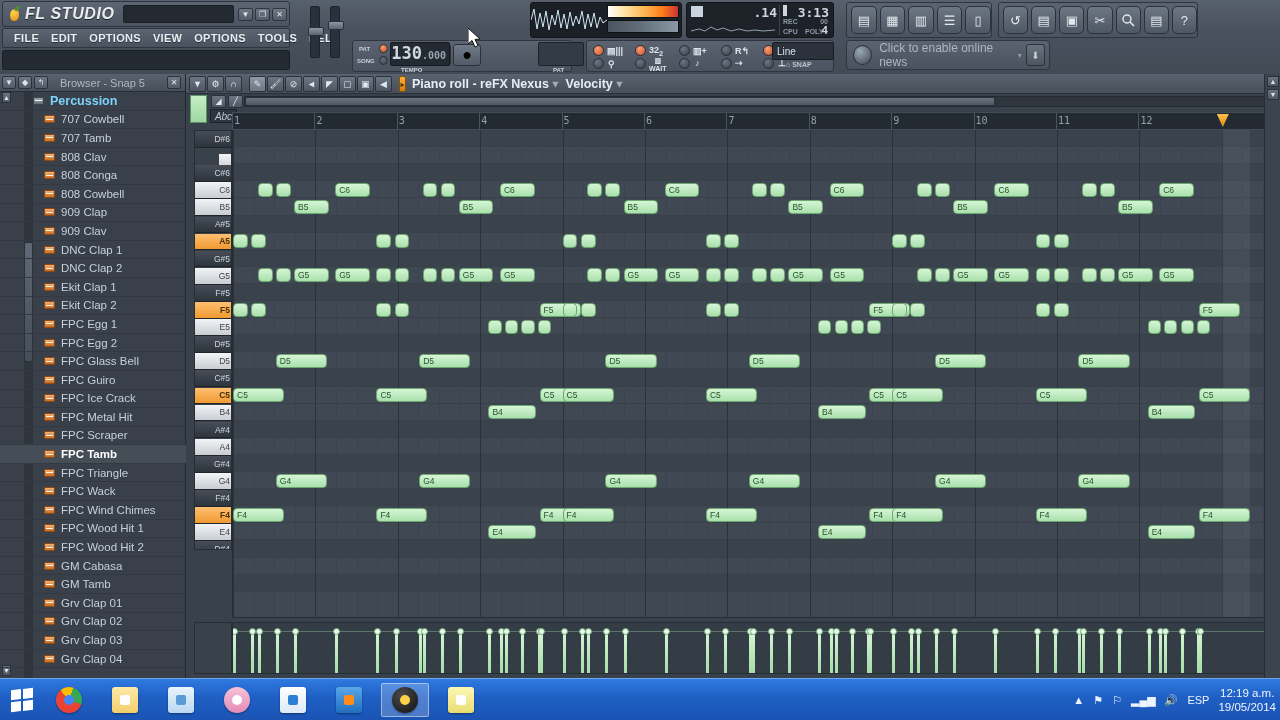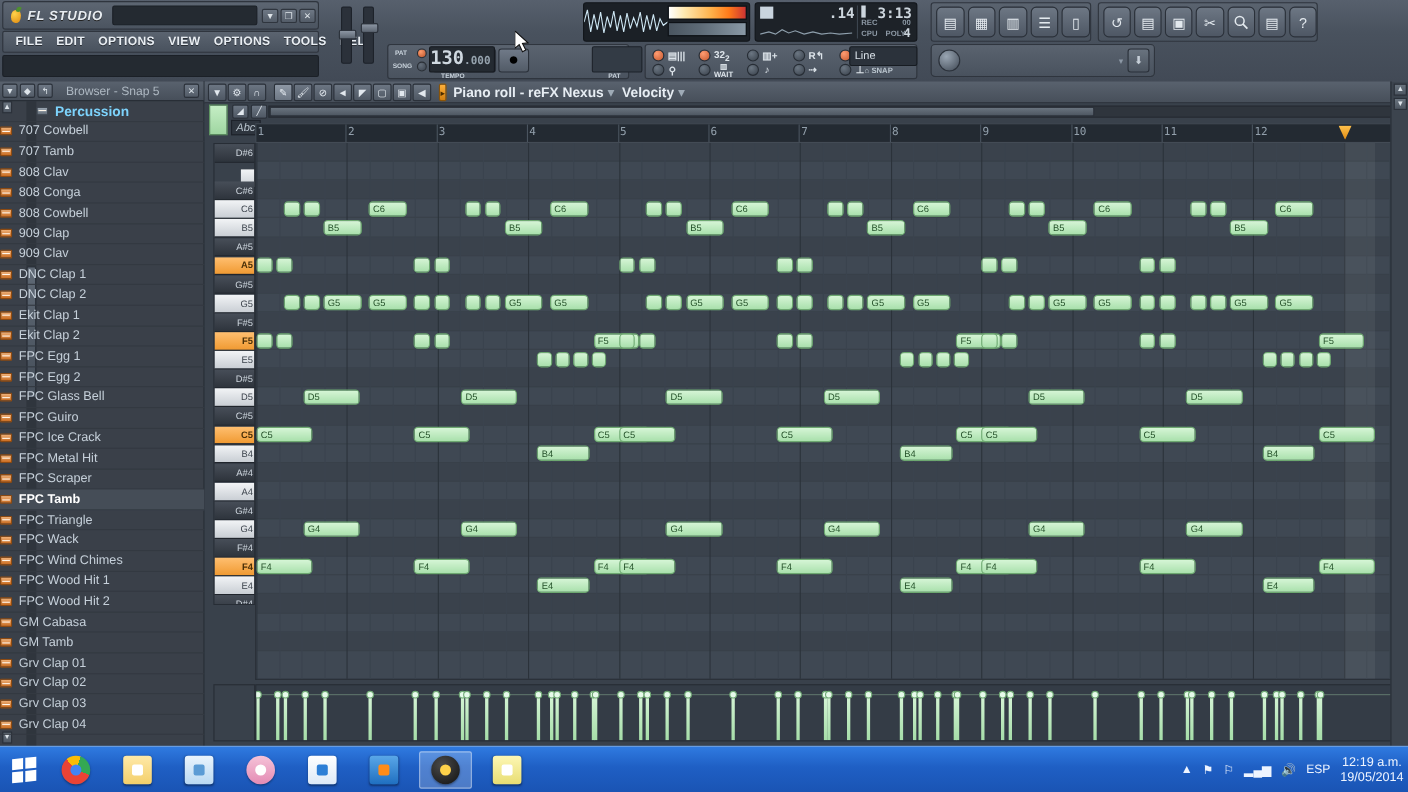--- a/index.html
+++ b/index.html
@@ -17,21 +17,21 @@
 
   
   #fl-title { position:absolute; left:2px; top:1px; width:288px; height:26px;
               background:linear-gradient(#5d6672,#4b5460);
               border:1px solid #2f353e; border-radius:3px; display:flex; align-items:center; }
   #fl-logo { width:12px; height:16px; margin-left:6px; position:relative; }
   #fl-logo:before{content:"";position:absolute;left:1px;top:3px;width:9px;height:12px;
      background:radial-gradient(circle at 35% 30%, #ffd24a, #e08a10);border-radius:50% 40% 50% 45%;}
   #fl-logo:after{content:"";position:absolute;left:6px;top:0px;width:4px;height:5px;
      background:#4f8f2f;border-radius:60% 10% 60% 10%;transform:rotate(20deg);}
-  #fl-name { color:#e8edf2; font-size:12px; font-weight:bold; letter-spacing:.6px;
+  #fl-name { color:#e8edf2; font-size:16px; font-weight:bold; letter-spacing:.6px;
              margin-left:4px; font-style:italic; text-shadow:0 1px 0 #222; }
   #fl-inputbar { flex:1; height:18px; margin:0 4px 0 8px; background:#242a31;
                  border:1px solid #1b2027; border-radius:2px; }
   .winbtn { width:15px; height:13px; margin-right:2px; background:linear-gradient(#6e7885,#535c68);
             border:1px solid #2f353e; border-radius:2px; color:#dfe5ea; font-size:8px;
             display:flex; align-items:center; justify-content:center; }
 
   
   #menubar { position:absolute; left:2px; top:28px; width:288px; height:20px;
              background:linear-gradient(#5b6470,#49525e);
@@ -130,21 +130,21 @@
   #browser { position:absolute; left:0; top:74px; width:186px; height:604px;
              background:#3a4049; border-right:1px solid #222830; }
   #browser-head { height:18px; background:linear-gradient(#59626e,#474f5a);
              border-bottom:1px solid #272d35; display:flex; align-items:center; padding:0 2px; }
   .bhbtn { width:14px; height:13px; background:linear-gradient(#6e7885,#525b67);
            border:1px solid #2b313a; border-radius:2px; margin-right:2px; color:#dde4ea;
            font-size:8px; display:flex; align-items:center; justify-content:center; }
   #browser-title { color:#aeb8c2; font-size:11px; margin-left:10px; flex:1; }
   #browser-list { position:absolute; left:0; top:18px; width:186px; height:586px; overflow:hidden; }
   .brow { height:18.6px; display:flex; align-items:center;
-          border-bottom:1px solid #333941; }
+          border-bottom:1px solid #333941; padding-left:44px; }
   .brow.folder { padding-left:33px; }
   .brow .ic { width:11px; height:8px; margin-right:6px; border-radius:1px; flex:none;
           background:linear-gradient(#f0b27a,#c96b1f); border:1px solid #8c4a12; position:relative;}
   .brow .ic:after{content:"";position:absolute;left:1px;top:2.5px;width:7px;height:1px;background:#fff6ea;}
   .brow.folder .ic { background:linear-gradient(#9aa5b0,#636d79); border-color:#3c444e; }
   .brow .tx { color:#c6d0da; font-size:11.5px; white-space:nowrap; }
   .brow.folder .tx { color:#7dd3fc; font-size:12.5px; font-weight:bold; }
   .brow.sel .tx { color:#ffffff; font-weight:bold; }
   .brow.sel { background:#454d57; }
   #browser-scroll { position:absolute; left:24px; top:18px; width:9px; height:586px; background:#2f353d; }
@@ -387,20 +387,21 @@
             <circle cx="6" cy="6" r="4" fill="none" stroke="#e3e9ee" stroke-width="1.4"></circle>
             <line x1="9" y1="9" x2="13" y2="13" stroke="#e3e9ee" stroke-width="1.6"></line>
           </svg>
       </span>
       <span class="rbtn">▤</span>
       <span class="rbtn">?</span>
     </div>
 
     <div id="newsbar">
       <span class="orb"></span>
+      <span id="news-text">Click to enable online news</span>
       <span class="cv">▾</span>
       <span class="dl">⬇</span>
     </div>
   </div>
 
   <div id="browser">
     <div id="browser-head">
       <span class="bhbtn">▼</span>
       <span class="bhbtn">◆</span>
       <span class="bhbtn">↰</span>

